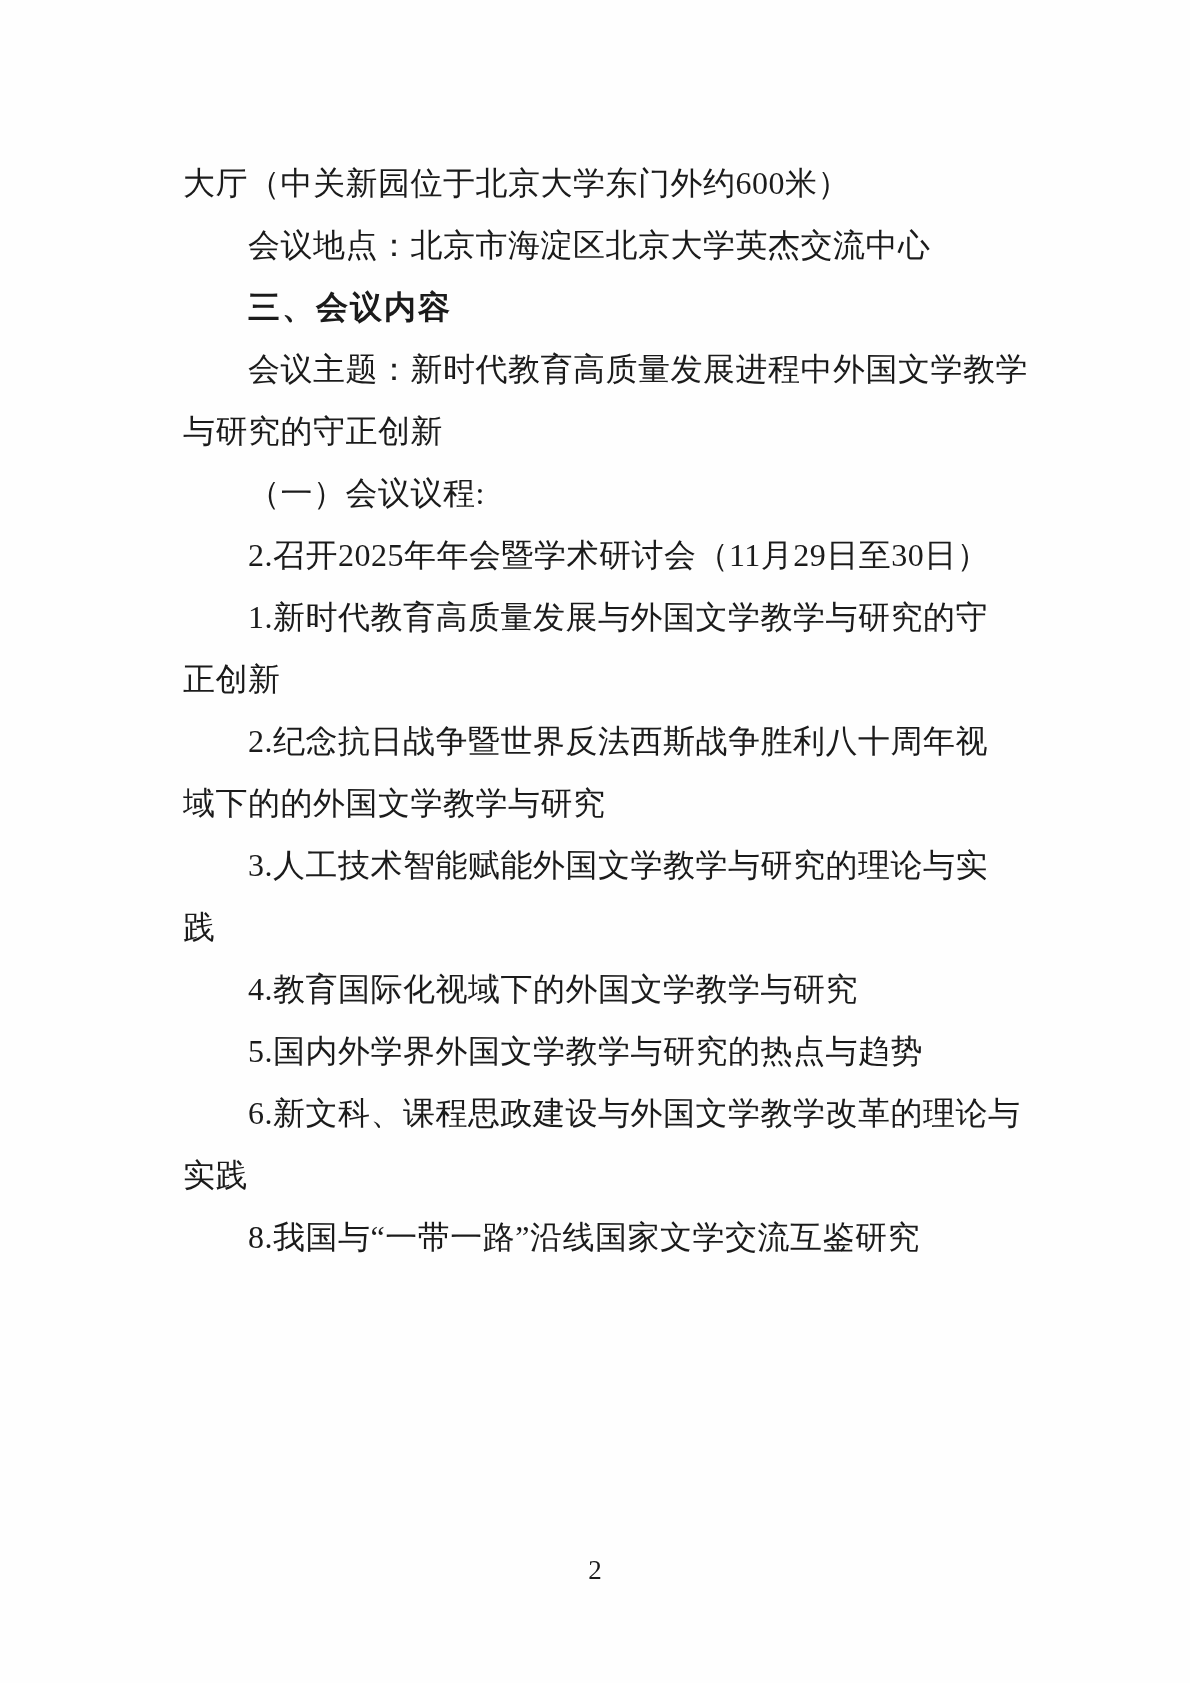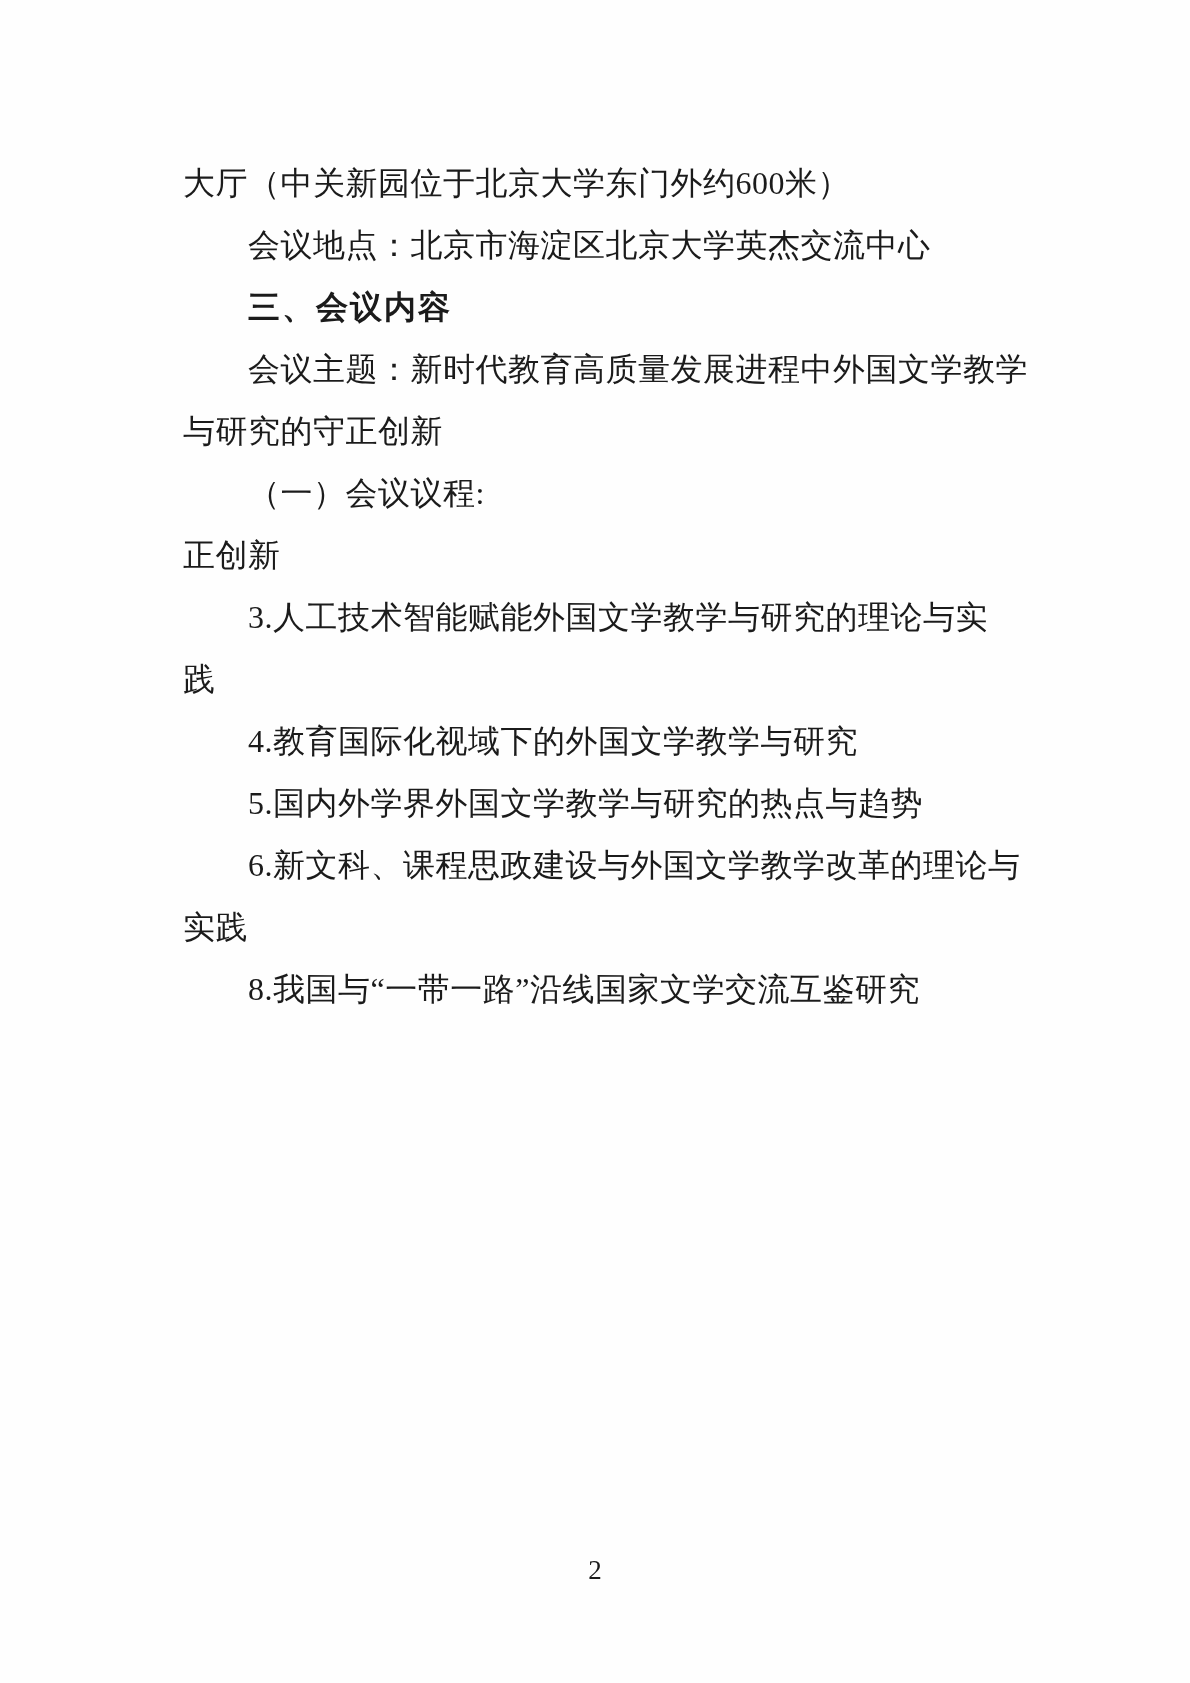--- a/index.html
+++ b/index.html
@@ -54,21 +54,25 @@
 <body>
 
 <div class="page">
   <div class="content">
       <div class="line">大厅（中关新园位于北京大学东门外约600米）</div>
       <div class="line indent">会议地点：北京市海淀区北京大学英杰交流中心</div>
       <div class="line indent bold">三、会议内容</div>
       <div class="line indent">会议主题：新时代教育高质量发展进程中外国文学教学</div>
       <div class="line">与研究的守正创新</div>
       <div class="line indent">（一）会议议程:</div>
+      <div class="line indent">2.召开2025年年会暨学术研讨会（11月29日至30日）</div>
+      <div class="line indent">1.新时代教育高质量发展与外国文学教学与研究的守</div>
       <div class="line">正创新</div>
+      <div class="line indent">2.纪念抗日战争暨世界反法西斯战争胜利八十周年视</div>
+      <div class="line">域下的的外国文学教学与研究</div>
       <div class="line indent">3.人工技术智能赋能外国文学教学与研究的理论与实</div>
       <div class="line">践</div>
       <div class="line indent">4.教育国际化视域下的外国文学教学与研究</div>
       <div class="line indent">5.国内外学界外国文学教学与研究的热点与趋势</div>
       <div class="line indent">6.新文科、课程思政建设与外国文学教学改革的理论与</div>
       <div class="line">实践</div>
       <div class="line indent">8.我国与“一带一路”沿线国家文学交流互鉴研究</div>
     </div>
   <div class="page-number">2</div>
 </div>

